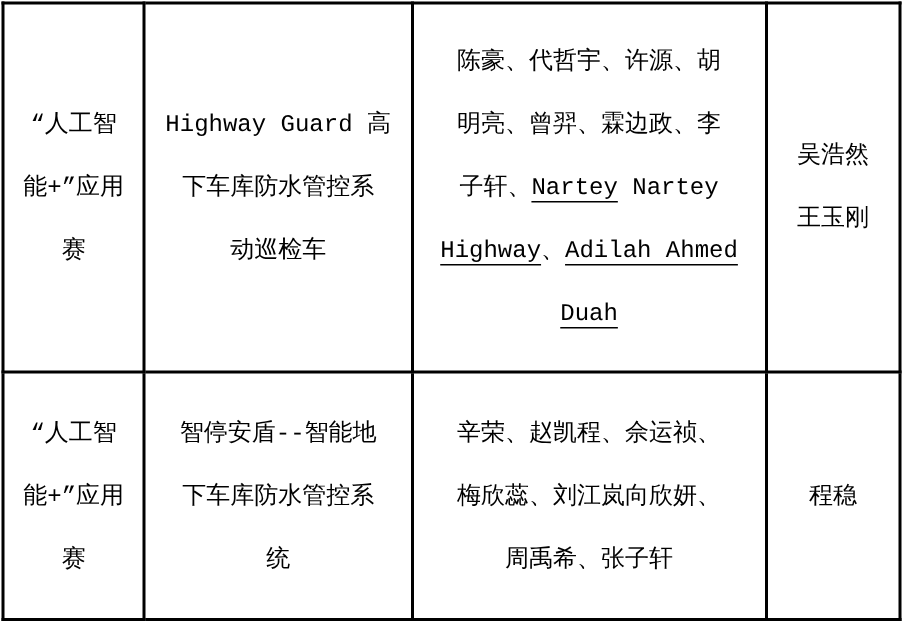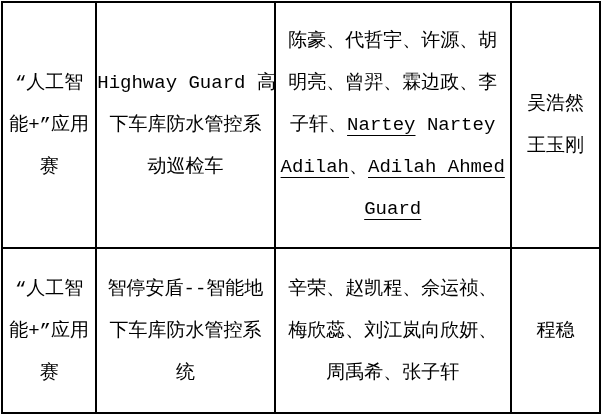--- a/index.html
+++ b/index.html
@@ -20,21 +20,21 @@
     border: 2px solid #000000;
     text-align: center;
     vertical-align: middle;
     padding: 0;
     overflow: hidden;
   }
   .row-1 { height: 246px; }
   .row-2 { height: 165px; }
   .line {
     line-height: 42px;
-    font-size: 19px;
+    font-size: 16px;
     color: #000000;
     font-family: "Liberation Mono", "DejaVu Sans Mono", "DejaVu Serif", serif;
     white-space: nowrap;
     text-align: center;
   }
   .wavy {
     text-decoration-line: underline;
     text-decoration-style: wavy;
     text-decoration-color: #cc0000;
     text-decoration-thickness: 1px;
@@ -61,22 +61,22 @@
         </td>
       <td>
           <div class="line"><span>Highway Guard 高</span></div>
           <div class="line"><span>下车库防水管控系</span></div>
           <div class="line"><span>动巡检车</span></div>
         </td>
       <td>
           <div class="line"><span>陈豪、代哲宇、许源、胡</span></div>
           <div class="line"><span>明亮、曾羿、霖边政、李</span></div>
           <div class="line"><span>子轩、</span><span class="wavy">Nartey</span><span> Nartey</span></div>
-          <div class="line"><span class="wavy">Adilah</span><span>、</span><span class="wavy">Adilah Ahmed</span></div>
-          <div class="line"><span class="wavy">Guard</span></div>
+          <div class="line"><span class="wavy">Highway</span><span>、</span><span class="wavy">Adilah Ahmed</span></div>
+          <div class="line"><span class="wavy">Duah</span></div>
         </td>
       <td>
           <div class="line"><span>吴浩然</span></div>
           <div class="line"><span>王玉刚</span></div>
         </td>
     </tr>
     <tr class="row-2">
       <td>
           <div class="line"><span>“人工智</span></div>
           <div class="line"><span>能+”应用</span></div>

